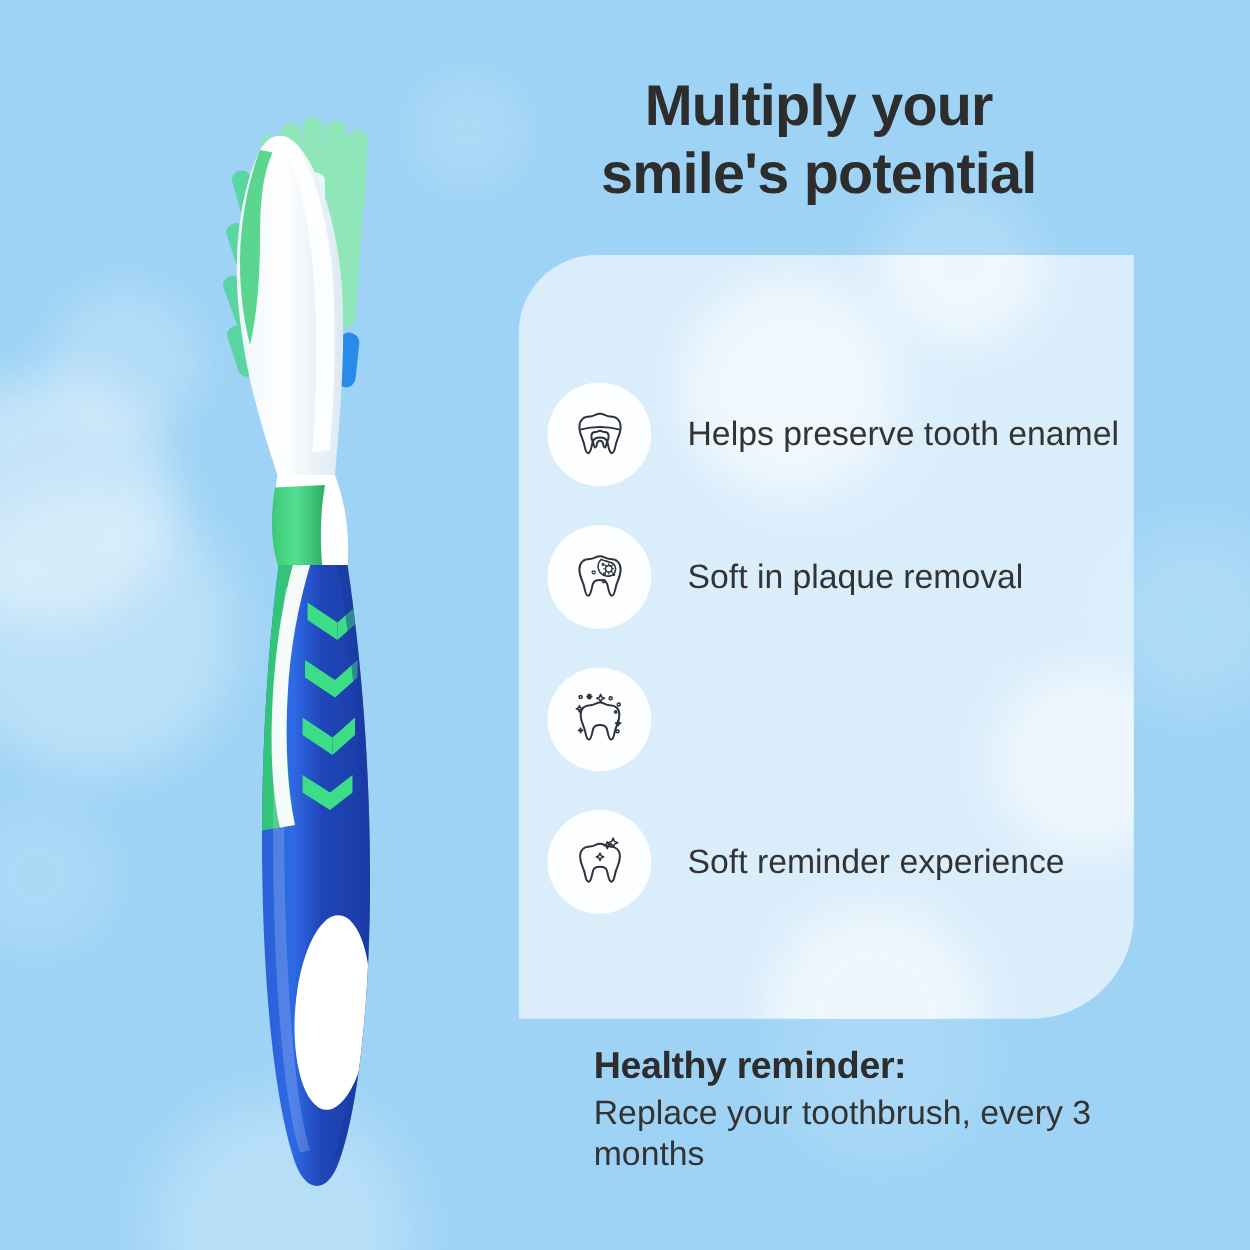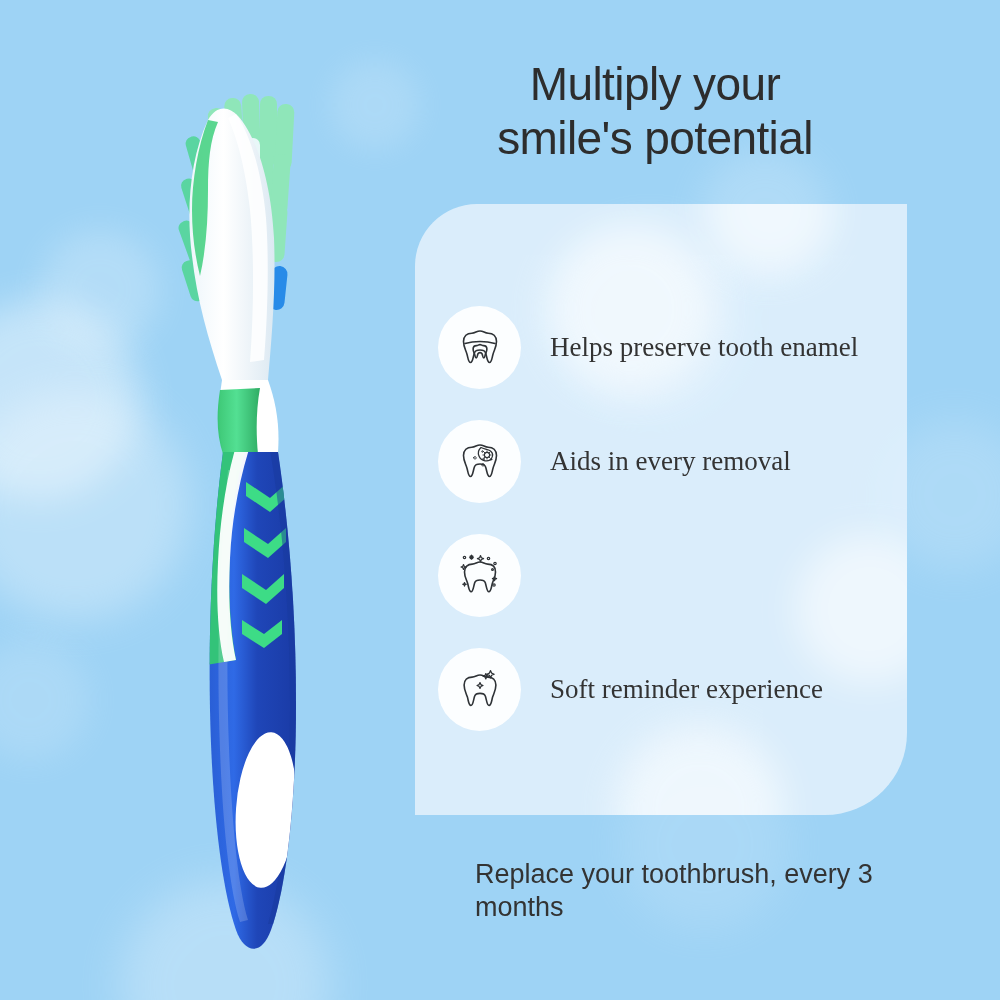--- a/index.html
+++ b/index.html
@@ -51,36 +51,35 @@
 
   
   #headline {
     position: absolute;
     left: 420px;
     top: 58px;
     width: 470px;
     text-align: center;
     color: #2d2d2d;
     font-size: 46px;
-    font-weight: normal;
+    font-weight: bold;
     line-height: 1.17;
     letter-spacing: -0.6px;
   }
 
   
   #feature-panel {
     position: absolute;
     left: 415px;
     top: 204px;
     width: 492px;
     height: 611px;
     background: rgba(230, 243, 252, 0.82);
     border-radius: 62px 0 82px 0;
     overflow: hidden;
-    font-family: Liberation Serif, serif;
   }
   #feature-panel .panel-bokeh {
     position: absolute;
     border-radius: 50%;
     background: #ffffff;
     opacity: .55;
     filter: blur(18px);
   }
   .pb1 { left: 130px; top: 20px;  width: 170px; height: 170px; }
   .pb2 { left: 290px; top: -60px; width: 130px; height: 130px; opacity: .35; }
@@ -125,21 +124,21 @@
     top: 836px;
     width: 430px;
     color: #2d2d2d;
   }
   #reminder-title {
     font-size: 30px;
     font-weight: bold;
     letter-spacing: -0.3px;
   }
   #reminder-body {
-    margin-top: 22px;
+    margin-top: 4px;
     font-size: 27px;
     line-height: 1.22;
     color: #333333;
   }
 </style>
 </head>
 <body>
 
 <div id="poster">
 
@@ -303,21 +302,21 @@
             <path d="M26 11.5c3 1.8 7 1.5 9.5 3.5 2.3 1.8 2.5 5 1 7.5-1.3 2.2-4 2.7-6.5 2.3-2.8-.5-5-2.3-6-4.8-1-2.6-.6-6.3 2-8.5Z" stroke-width="1.3"></path>
             <circle cx="32" cy="19" r="2.6" stroke-width="1.1"></circle>
             <path d="M32 14.9v1.5M32 21.6v1.5M27.9 19h1.5M34.6 19h1.5M29.1 16.1l1.1 1.1M33.8 20.8l1.1 1.1M34.9 16.1l-1.1 1.1M30.2 20.8l-1.1 1.1" stroke-width="0.9"></path>
             <circle cx="27.5" cy="15.5" r="0.8" stroke-width="0.9"></circle>
             <circle cx="36" cy="23.5" r="0.8" stroke-width="0.9"></circle>
             <circle cx="28.5" cy="23" r="0.8" stroke-width="0.9"></circle>
             <path d="M18.8 21.3c.6-.8 1.8-.8 2.3 0 .4.7-.1 1.5-1.1 2-1-.5-1.6-1.3-1.2-2Z" stroke-width="1"></path>
             <path d="M26.8 28.3c.6-.8 1.8-.8 2.3 0 .4.7-.1 1.5-1.1 2-1-.5-1.6-1.3-1.2-2Z" stroke-width="1"></path>
           </svg>
         </div>
-        <div class="feature-label">Aids in every removal</div>
+        <div class="feature-label">Soft in plaque removal</div>
       </div>
 
       <div class="feature-row">
         <div class="feature-icon">
           <svg width="54" height="54" viewBox="0 0 54 54" fill="none" stroke="#2f3337" stroke-width="1.6" stroke-linecap="round" stroke-linejoin="round">
             <path d="M27 14c-3.3 0-4.3 2.1-7.7 2.1-4.5 0-7.8 2.6-7.8 7.8 0 4.7 1.9 7.5 3.2 11.7 1 3.2 1.2 8.1 3.4 8.1 2.2 0 2.4-5.6 3.6-9 .8-2.2 2.6-2.7 5.3-2.7s4.5.5 5.3 2.7c1.2 3.4 1.4 9 3.6 9 2.2 0 2.4-4.9 3.4-8.1 1.3-4.2 3.2-7 3.2-11.7 0-5.2-3.3-7.8-7.8-7.8C31.3 16.1 30.3 14 27 14Z"></path>
             <g stroke-width="1.2">
               <path d="M18.5 7.2v4M16.5 9.2h4M17.3 7.9l2.4 2.6M19.7 7.9l-2.4 2.6"></path>
               <path d="M27.5 7.5l.9 2.2 2.2.9-2.2.9-.9 2.2-.9-2.2-2.2-.9 2.2-.9.9-2.2Z"></path>
               <path d="M10.5 16.5l.7 1.8 1.8.7-1.8.7-.7 1.8-.7-1.8-1.8-.7 1.8-.7.7-1.8Z"></path>
@@ -344,16 +343,17 @@
             </g>
           </svg>
         </div>
         <div class="feature-label">Soft reminder experience</div>
       </div>
 
     </div>
   </div>
 
   <div id="reminder">
+    <div id="reminder-title">Healthy reminder:</div>
     <div id="reminder-body">Replace your toothbrush, every 3 months</div>
   </div>
 
 </div>
 
 </body></html>

